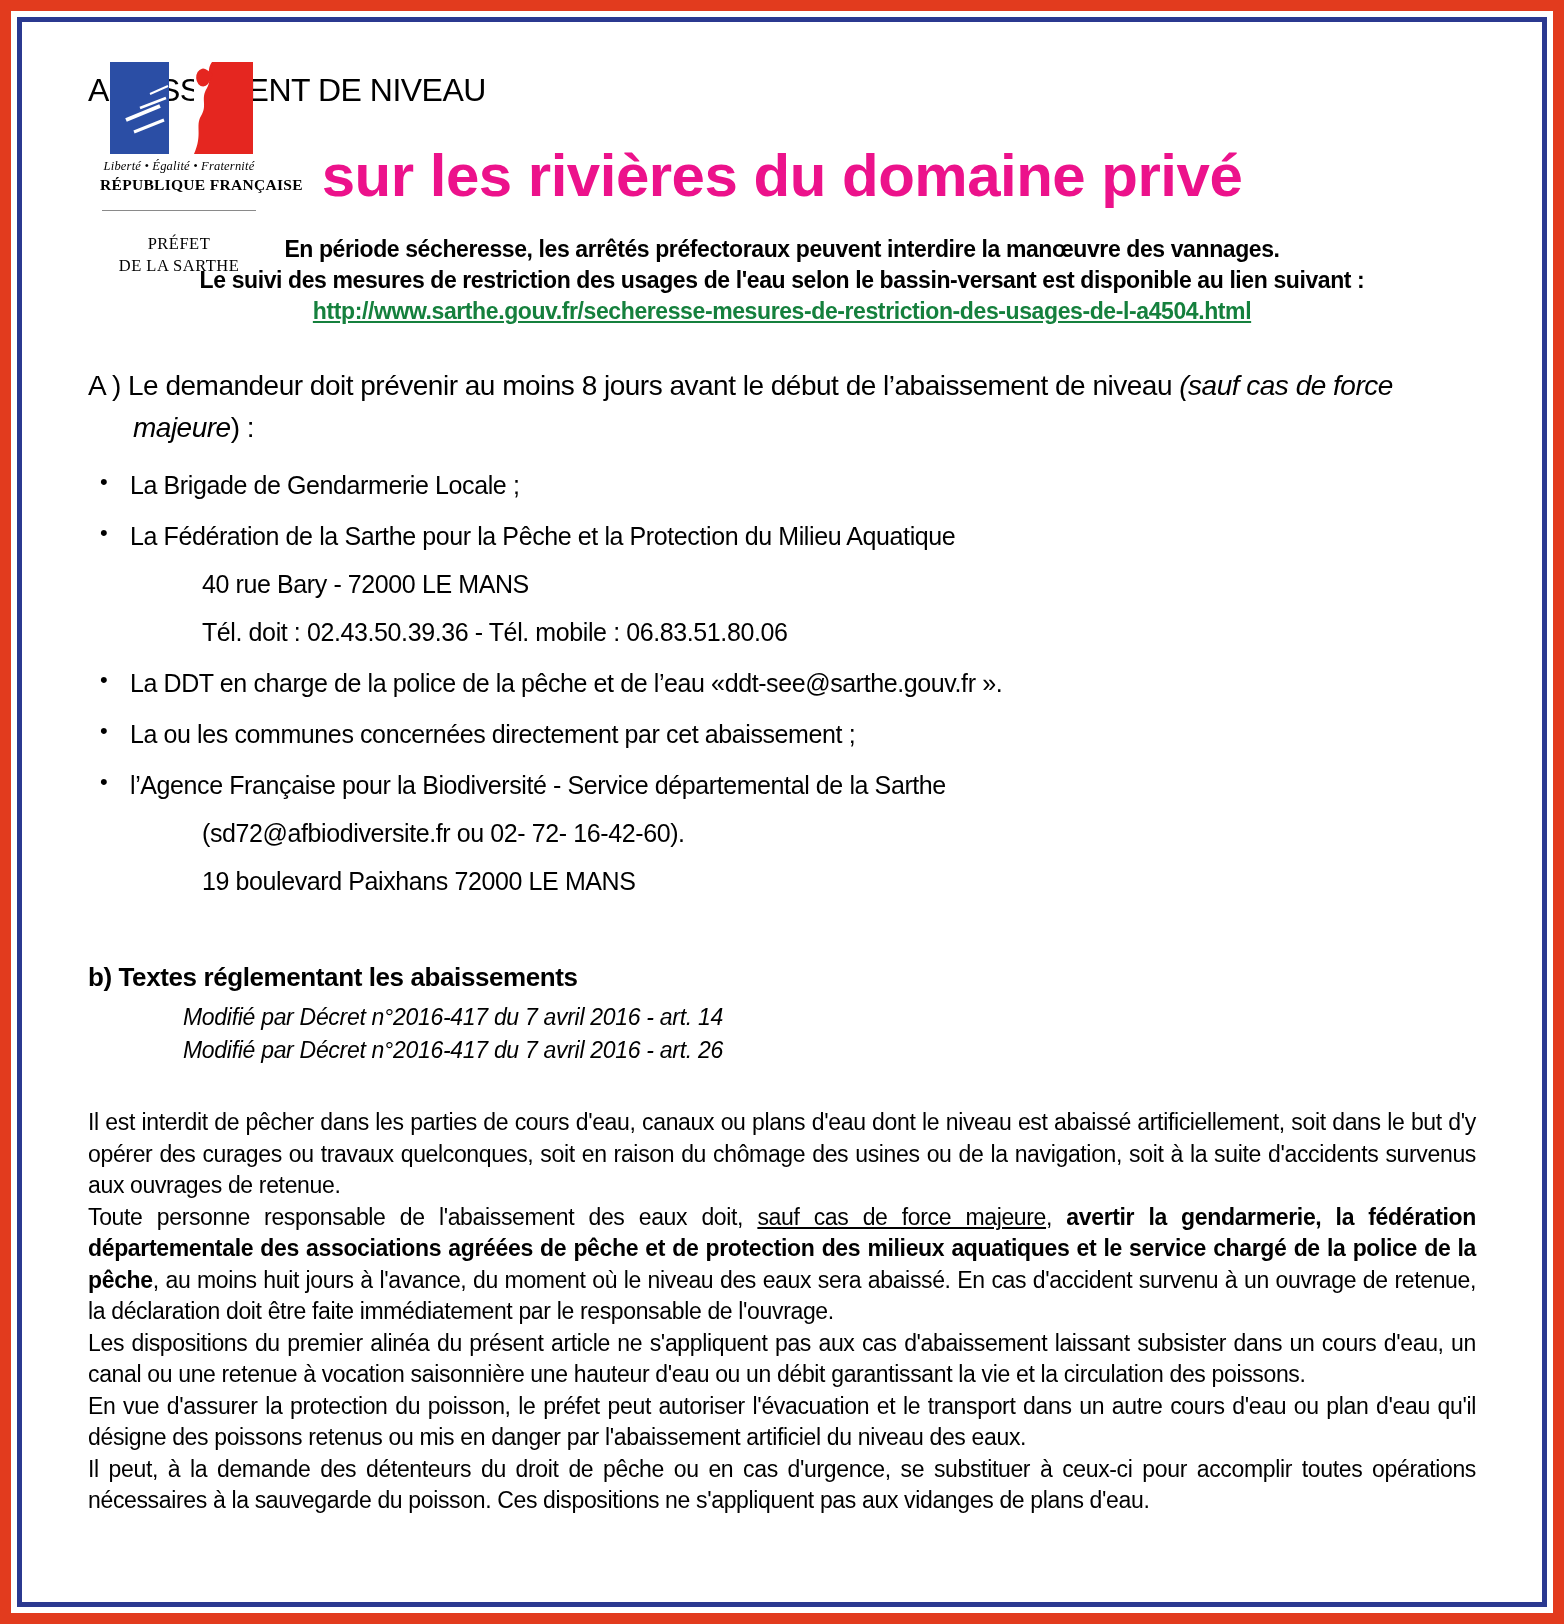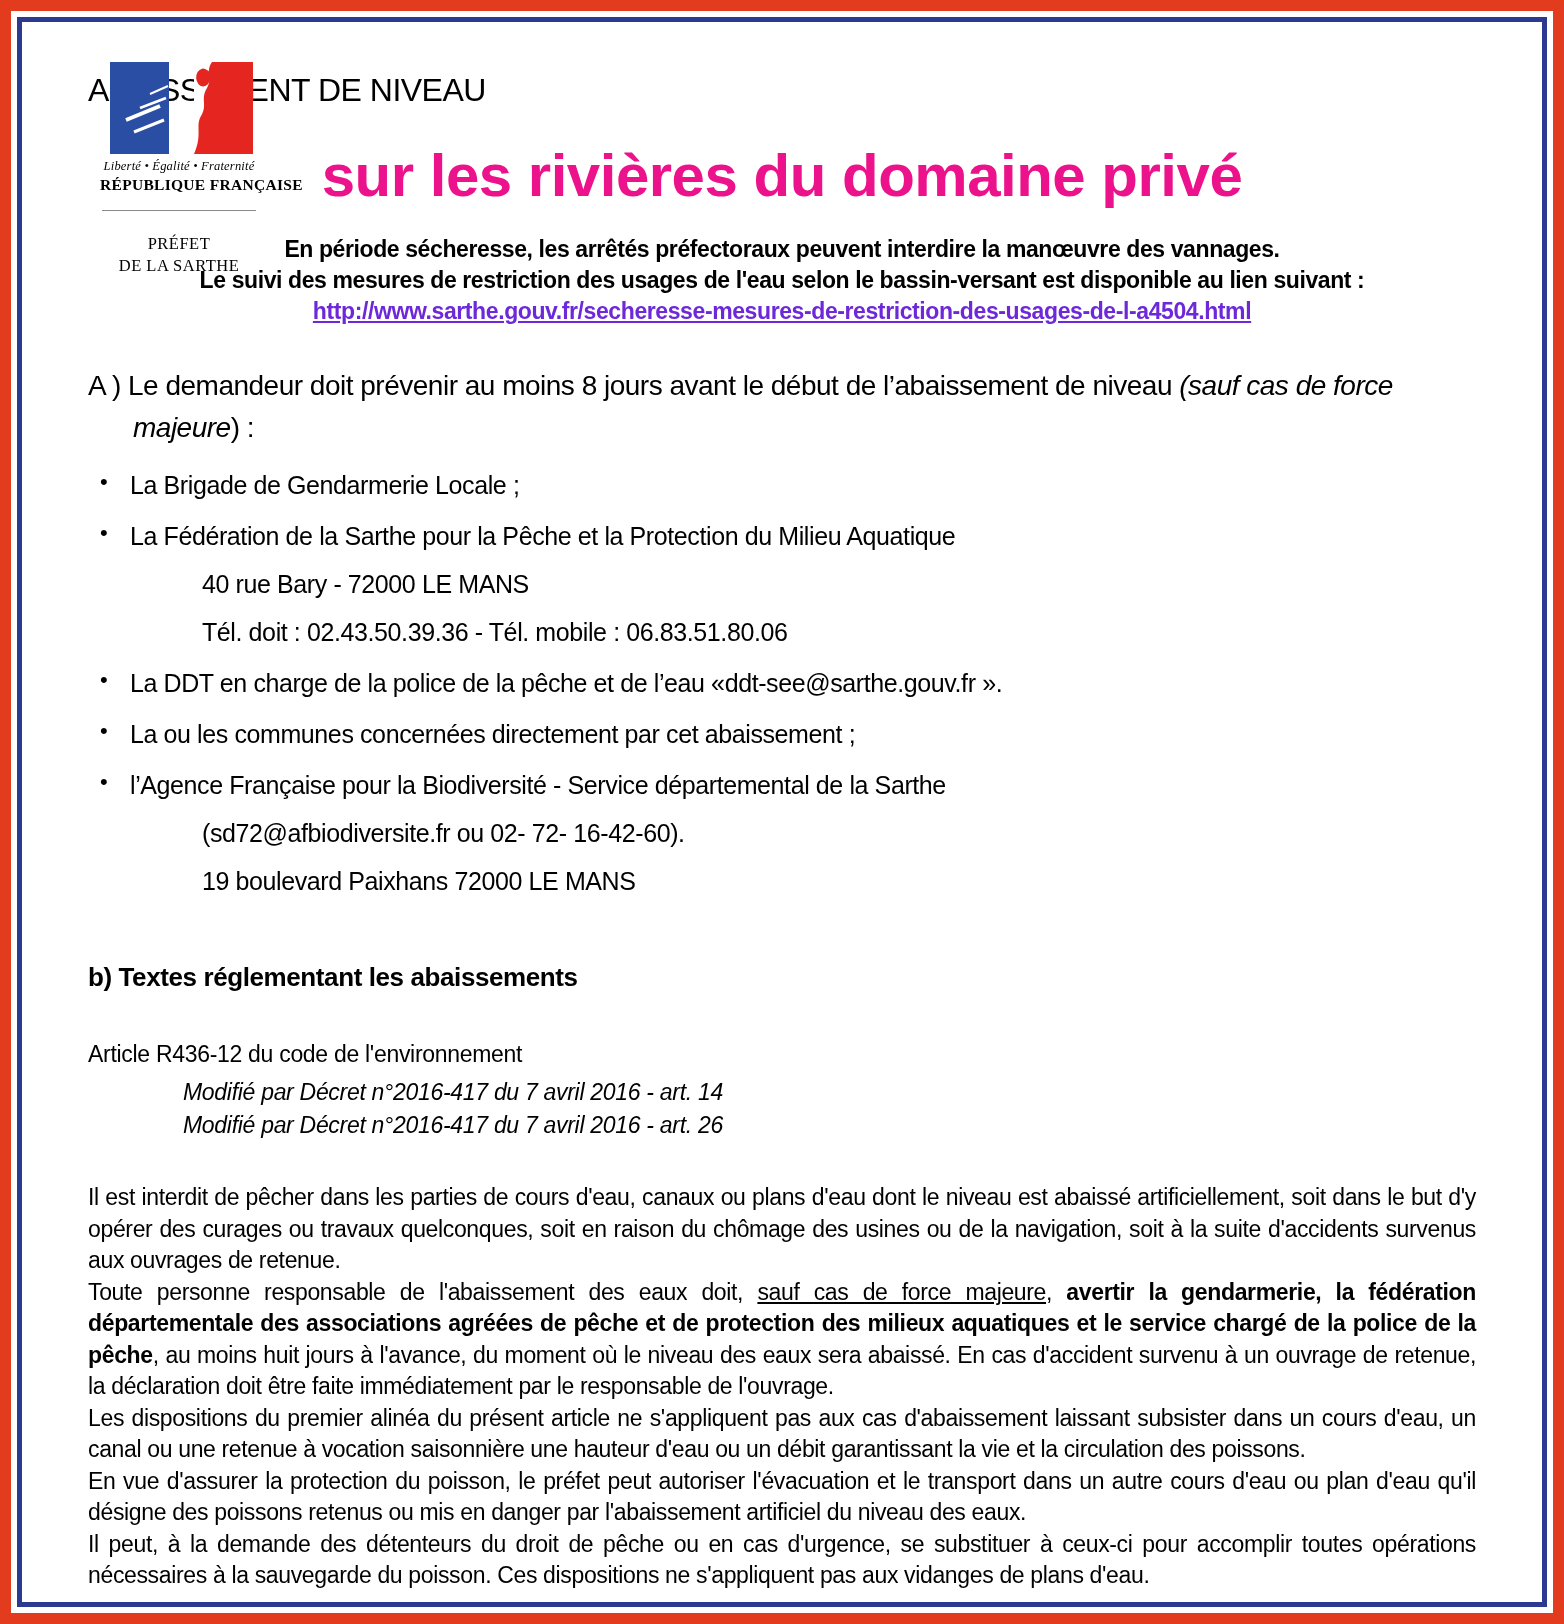--- a/index.html
+++ b/index.html
@@ -76,21 +76,21 @@
         <div>DE LA SARTHE</div>
       </div>
     </div>
     <h1 class="doc-title">ABAISSEMENT DE NIVEAU</h1>
     <h2 class="doc-subtitle" style="color: rgb(236, 18, 139);">sur les rivières du domaine privé</h2>
   </div>
 
   <div class="intro">
     <div>En période sécheresse, les arrêtés préfectoraux peuvent interdire la manœuvre des vannages.</div>
     <div>Le suivi des mesures de restriction des usages de l'eau selon le bassin-versant est disponible au lien suivant :</div>
-    <div><a href="#" style="color: #6d28d9;">http://www.sarthe.gouv.fr/secheresse-mesures-de-restriction-des-usages-de-l-a4504.html</a></div>
+    <div><a href="#" style="color: #15803d;">http://www.sarthe.gouv.fr/secheresse-mesures-de-restriction-des-usages-de-l-a4504.html</a></div>
   </div>
 
   <p class="section-a"><span>A ) Le demandeur doit prévenir au moins 8 jours avant le début de l’abaissement de niveau </span><span class="italic">(sauf cas de force majeure</span><span>) :</span></p>
 
   <ul class="bullets">
       <li>
         <span class="b-marker">•</span>
         <div class="b-body">
           <div>La Brigade de Gendarmerie Locale ;</div>
         </div>
@@ -120,21 +120,20 @@
         <div class="b-body">
           <div>l’Agence Française pour la Biodiversité - Service départemental de la Sarthe</div>
           <div class="b-sub">(sd72@afbiodiversite.fr ou 02- 72- 16-42-60).</div>
           <div class="b-sub">19 boulevard Paixhans 72000 LE MANS</div>
         </div>
       </li>
     </ul>
 
   <h3 class="b-heading">b) Textes réglementant les abaissements</h3>
 
-  <p class="article-title">Article R436-12 du code de l'environnement</p>
   <div class="mods">
     <div>Modifié par Décret n°2016-417 du 7 avril 2016 - art. 14</div>
     <div>Modifié par Décret n°2016-417 du 7 avril 2016 - art. 26</div>
   </div>
 
   <div class="paragraphs">
       <p><span>Il est interdit de pêcher dans les parties de cours d'eau, canaux ou plans d'eau dont le niveau est abaissé artificiellement, soit dans le but d'y opérer des curages ou travaux quelconques, soit en raison du chômage des usines ou de la navigation, soit à la suite d'accidents survenus aux ouvrages de retenue.</span></p>
       <p><span>Toute personne responsable de l'abaissement des eaux doit, </span><span class="seg-u">sauf cas de force majeure</span><span>, </span><span class="seg-b">avertir la gendarmerie, la fédération départementale des associations agréées de pêche et de protection des milieux aquatiques et le service chargé de la police de la pêche</span><span>, au moins huit jours à l'avance, du moment où le niveau des eaux sera abaissé. En cas d'accident survenu à un ouvrage de retenue, la déclaration doit être faite immédiatement par le responsable de l'ouvrage.</span></p>
       <p><span>Les dispositions du premier alinéa du présent article ne s'appliquent pas aux cas d'abaissement laissant subsister dans un cours d'eau, un canal ou une retenue à vocation saisonnière une hauteur d'eau ou un débit garantissant la vie et la circulation des poissons.</span></p>
       <p><span>En vue d'assurer la protection du poisson, le préfet peut autoriser l'évacuation et le transport dans un autre cours d'eau ou plan d'eau qu'il désigne des poissons retenus ou mis en danger par l'abaissement artificiel du niveau des eaux.</span></p>

